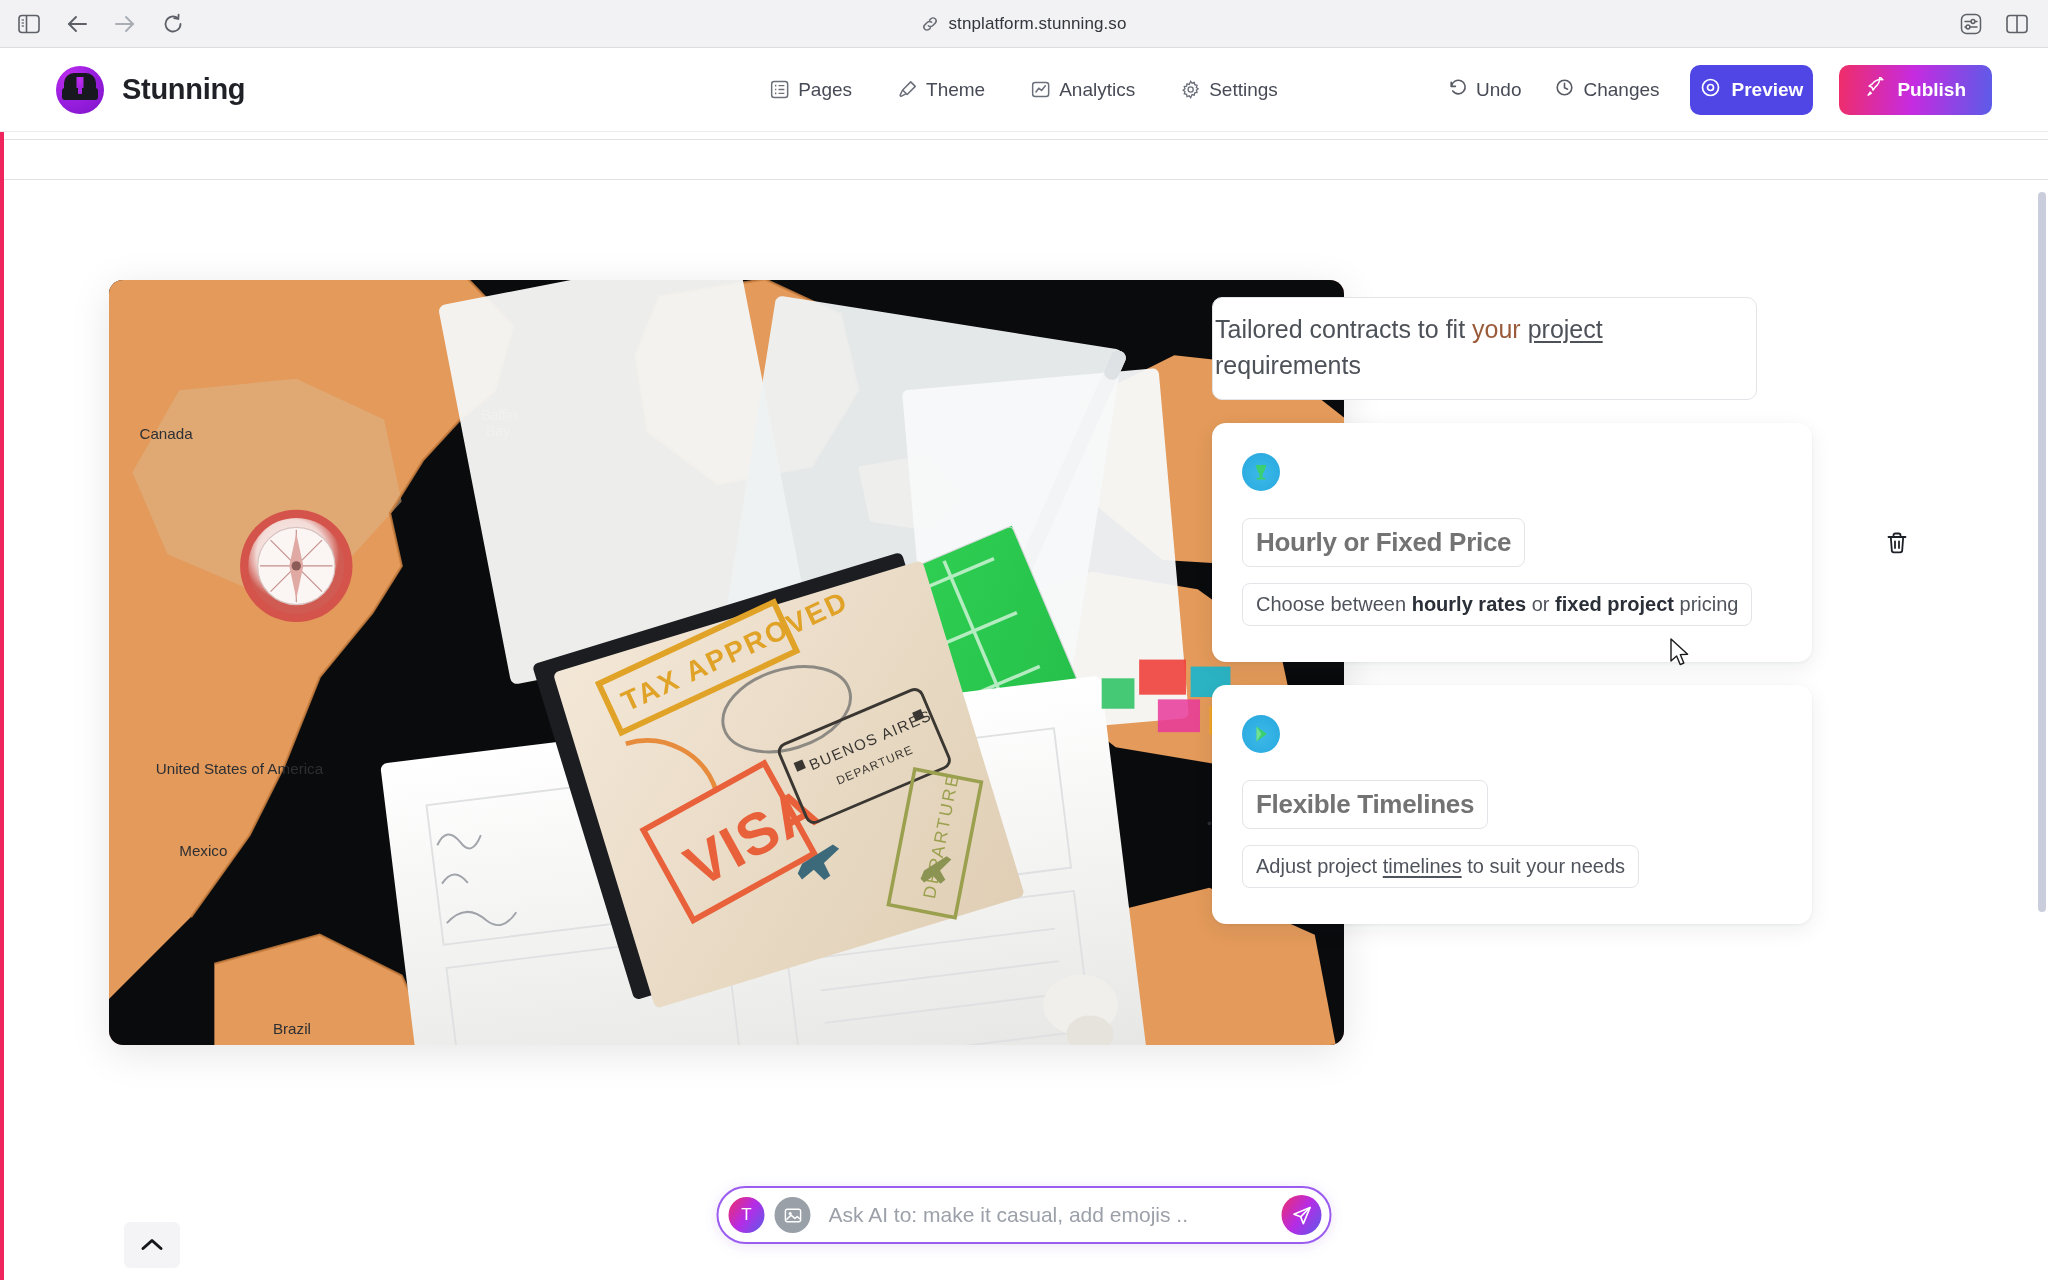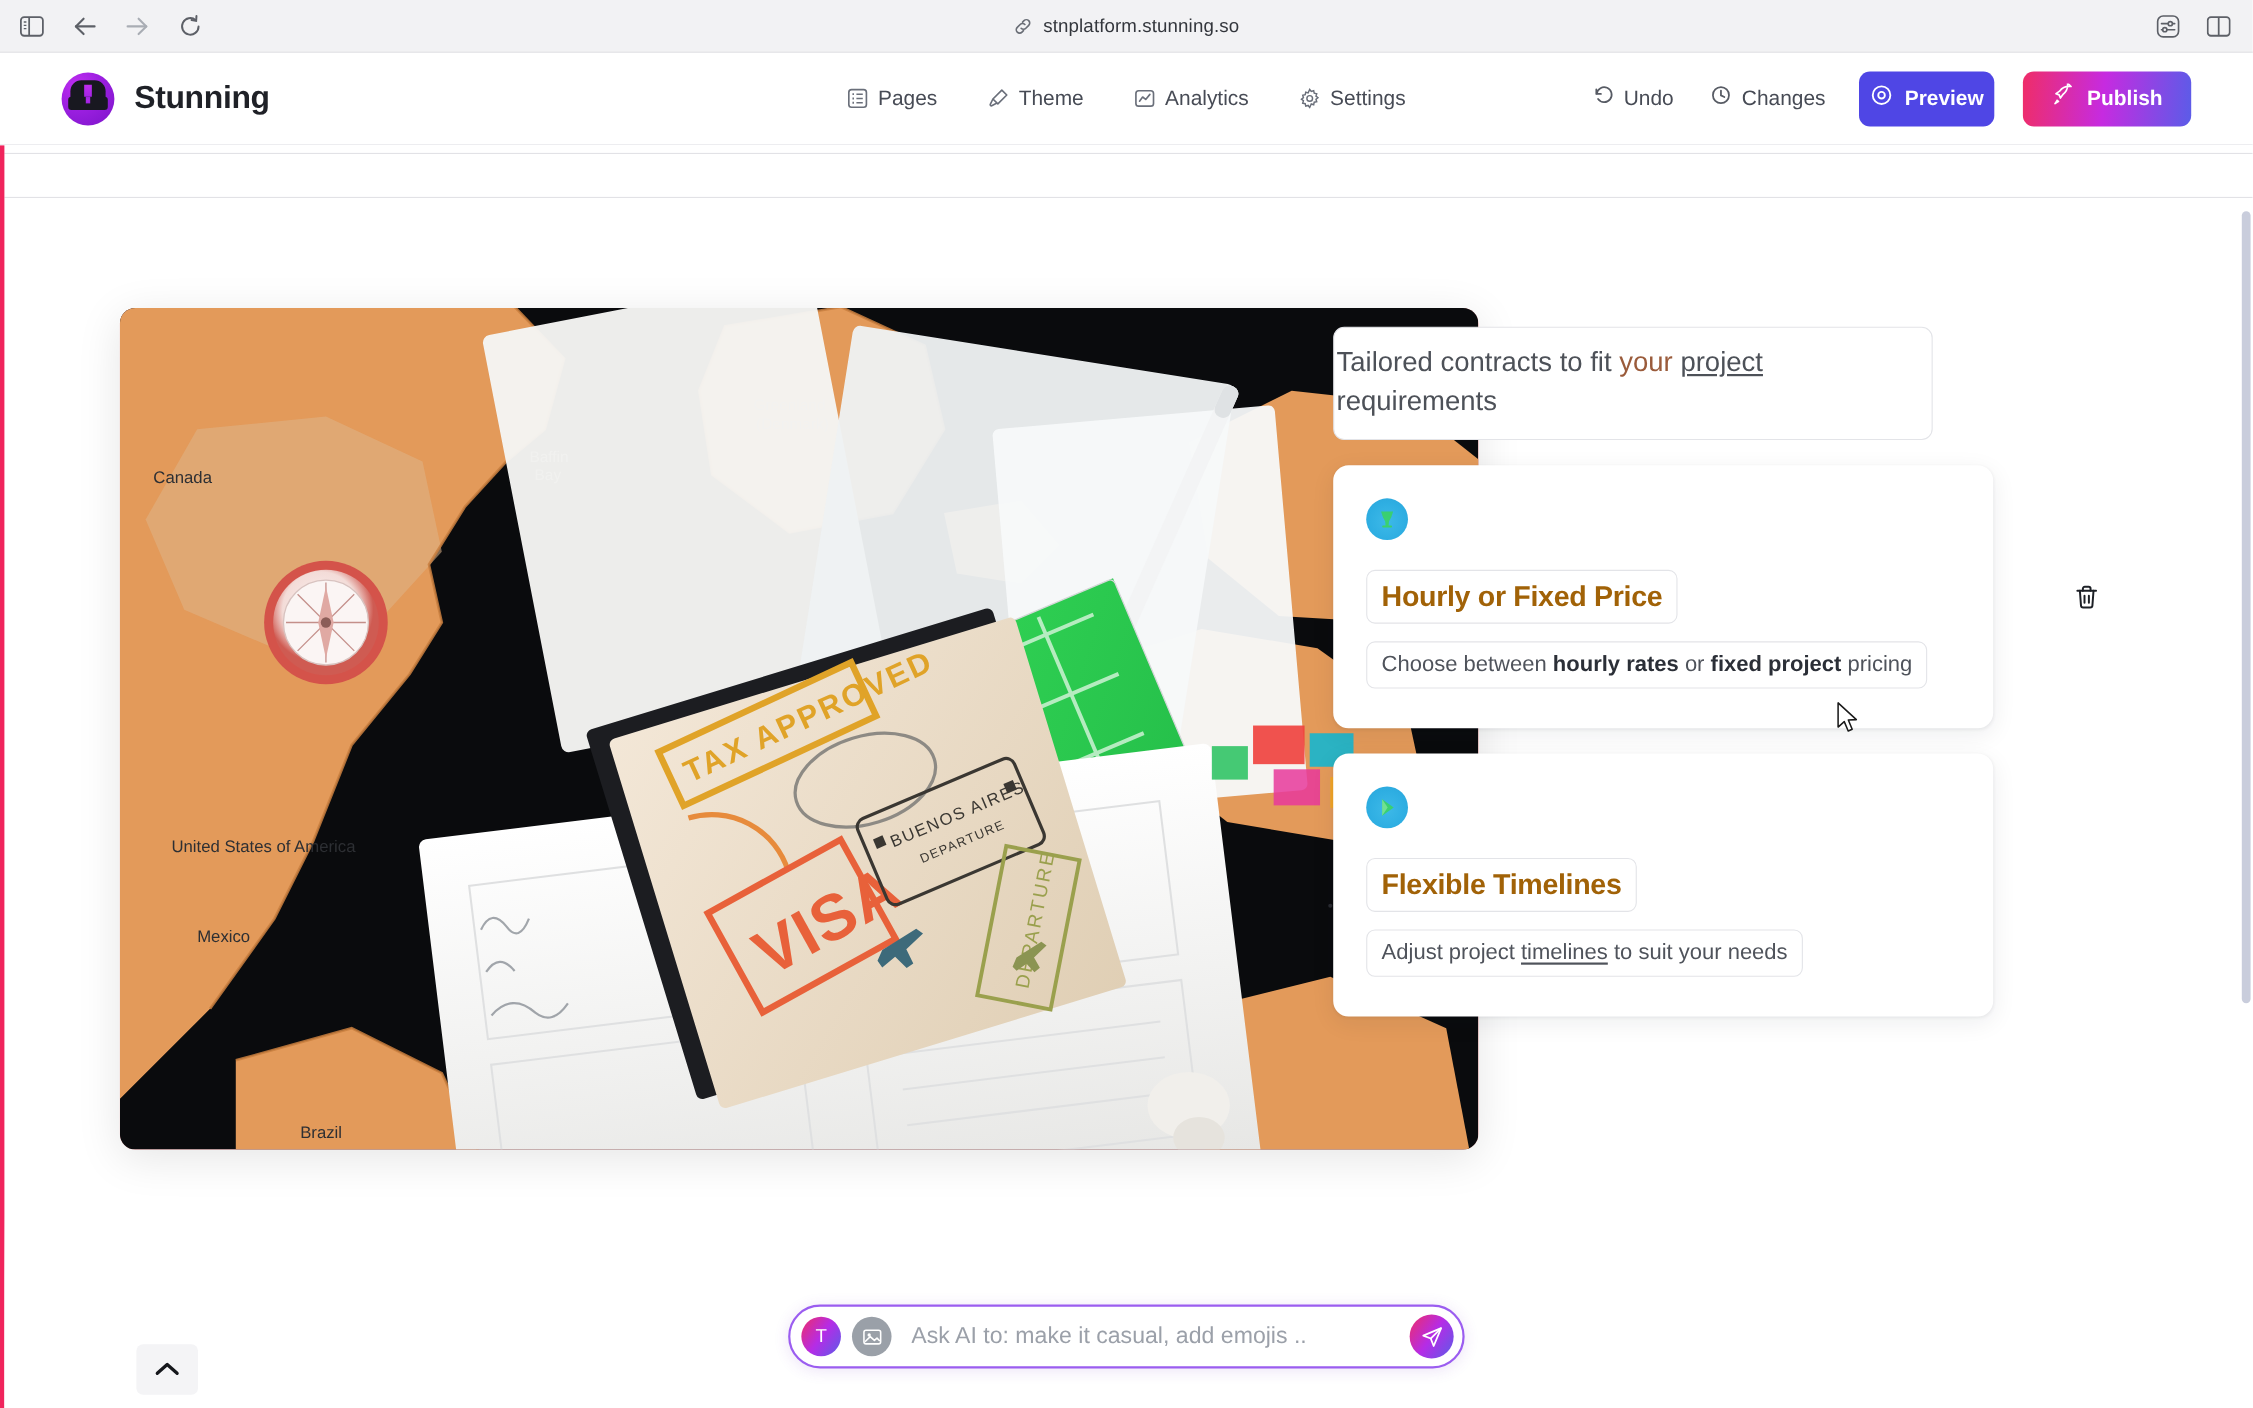--- a/index.html
+++ b/index.html
@@ -201,21 +201,21 @@
     display: flex; align-items: center; justify-content: center;
     overflow: hidden;
   }
   .feat-icon svg { display:block; }
   .feat-title-box {
     margin-top: 27px;
     display: inline-block;
     border: 1px solid #e3e4e8; border-radius: 8px;
     padding: 8px 13px; background: #fff;
   }
-  .feat-title { font-size: 26px; font-weight: 700; color: #a16207; letter-spacing: -.3px; }
+  .feat-title { font-size: 26px; font-weight: 700; color: #737373; letter-spacing: -.3px; }
   .feat-desc-box {
     margin-top: 16px;
     display: inline-block;
     border: 1px solid #e3e4e8; border-radius: 8px;
     padding: 9px 13px; background: #fff;
   }
   .feat-desc { font-size: 20px; color: #4f535b; }
   .feat-desc b { font-weight: 700; color: #2b2f37; }
   .feat-desc .ul { text-decoration: underline; text-underline-offset: 3px; }
 

